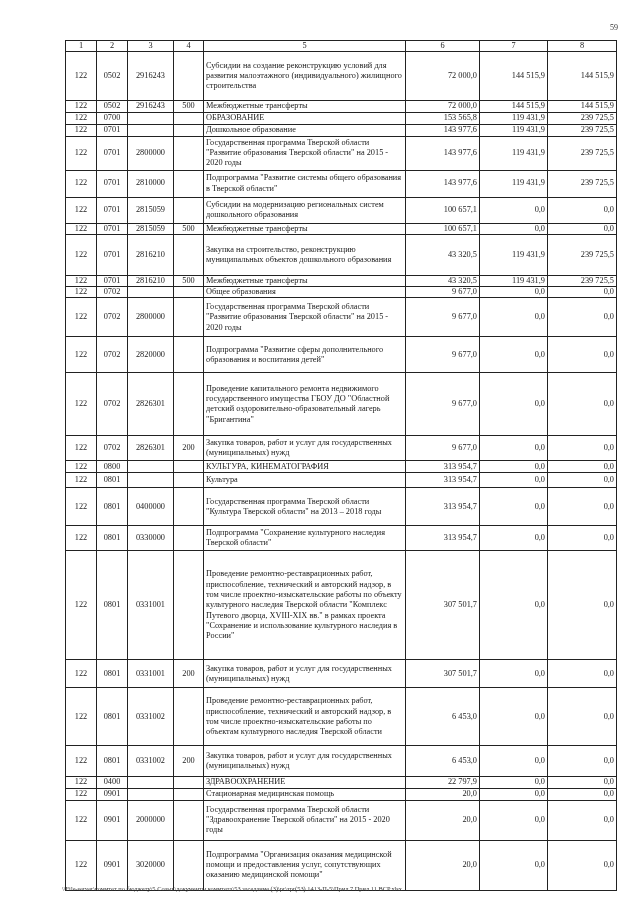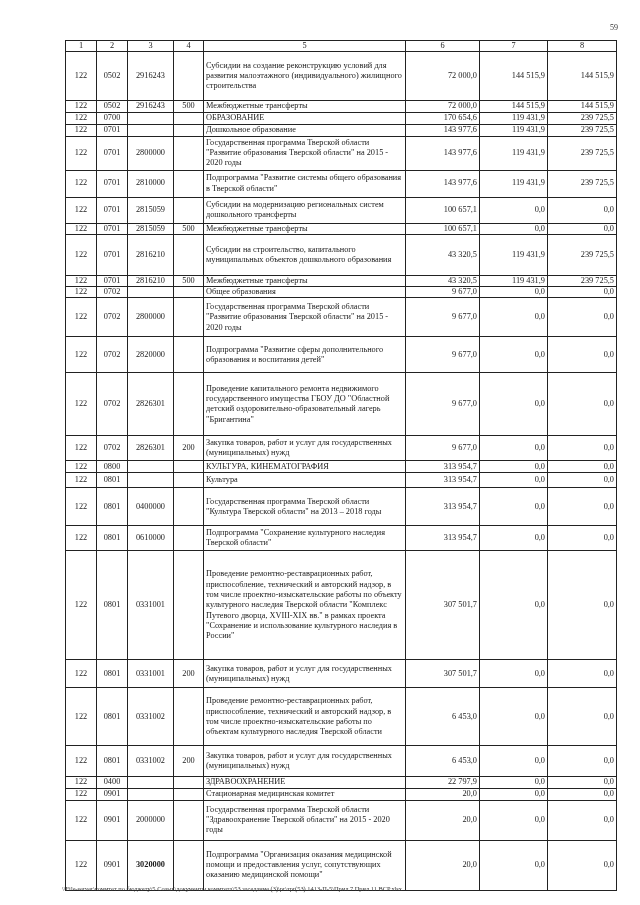--- a/index.html
+++ b/index.html
@@ -63,21 +63,21 @@
         <td class="c6 num" style="height: 10px;">72 000,0</td>
         <td class="c7 num" style="height: 10px;">144 515,9</td>
         <td class="c8 num" style="height: 10px;">144 515,9</td>
       </tr>
       <tr style="height: 11px;">
         <td class="c1" style="height: 11px;">122</td>
         <td class="c2" style="height: 11px;">0700</td>
         <td class="c3" style="height: 11px;"></td>
         <td class="c4" style="height: 11px;"></td>
         <td class="c5" style="height: 11px;">ОБРАЗОВАНИЕ</td>
-        <td class="c6 num" style="height: 11px;">170 654,6</td>
+        <td class="c6 num" style="height: 11px;">153 565,8</td>
         <td class="c7 num" style="height: 11px;">119 431,9</td>
         <td class="c8 num" style="height: 11px;">239 725,5</td>
       </tr>
       <tr style="height: 11px;">
         <td class="c1" style="height: 11px;">122</td>
         <td class="c2" style="height: 11px;">0701</td>
         <td class="c3" style="height: 11px;"></td>
         <td class="c4" style="height: 11px;"></td>
         <td class="c5" style="height: 11px;">Дошкольное образование</td>
         <td class="c6 num" style="height: 11px;">143 977,6</td>
@@ -102,41 +102,41 @@
         <td class="c5" style="height: 26px;">Подпрограмма "Развитие системы общего образования в Тверской области"</td>
         <td class="c6 num" style="height: 26px;">143 977,6</td>
         <td class="c7 num" style="height: 26px;">119 431,9</td>
         <td class="c8 num" style="height: 26px;">239 725,5</td>
       </tr>
       <tr style="height: 25px;">
         <td class="c1" style="height: 25px;">122</td>
         <td class="c2" style="height: 25px;">0701</td>
         <td class="c3" style="height: 25px;">2815059</td>
         <td class="c4" style="height: 25px;"></td>
-        <td class="c5" style="height: 25px;">Субсидии на модернизацию региональных систем дошкольного трансферты</td>
+        <td class="c5" style="height: 25px;">Субсидии на модернизацию региональных систем дошкольного образования</td>
         <td class="c6 num" style="height: 25px;">100 657,1</td>
         <td class="c7 num" style="height: 25px;">0,0</td>
         <td class="c8 num" style="height: 25px;">0,0</td>
       </tr>
       <tr style="height: 8px;">
         <td class="c1" style="height: 8px;">122</td>
         <td class="c2" style="height: 8px;">0701</td>
         <td class="c3" style="height: 8px;">2815059</td>
         <td class="c4" style="height: 8px;">500</td>
         <td class="c5" style="height: 8px;">Межбюджетные трансферты</td>
         <td class="c6 num" style="height: 8px;">100 657,1</td>
         <td class="c7 num" style="height: 8px;">0,0</td>
         <td class="c8 num" style="height: 8px;">0,0</td>
       </tr>
       <tr style="height: 40px;">
         <td class="c1" style="height: 40px;">122</td>
         <td class="c2" style="height: 40px;">0701</td>
         <td class="c3" style="height: 40px;">2816210</td>
         <td class="c4" style="height: 40px;"></td>
-        <td class="c5" style="height: 40px;">Субсидии на строительство, капитального муниципальных объектов дошкольного образования</td>
+        <td class="c5" style="height: 40px;">Закупка на строительство, реконструкцию муниципальных объектов дошкольного образования</td>
         <td class="c6 num" style="height: 40px;">43 320,5</td>
         <td class="c7 num" style="height: 40px;">119 431,9</td>
         <td class="c8 num" style="height: 40px;">239 725,5</td>
       </tr>
       <tr style="height: 8px;">
         <td class="c1" style="height: 8px;">122</td>
         <td class="c2" style="height: 8px;">0701</td>
         <td class="c3" style="height: 8px;">2816210</td>
         <td class="c4" style="height: 8px;">500</td>
         <td class="c5" style="height: 8px;">Межбюджетные трансферты</td>
@@ -220,21 +220,21 @@
         <td class="c3" style="height: 37px;">0400000</td>
         <td class="c4" style="height: 37px;"></td>
         <td class="c5" style="height: 37px;">Государственная программа Тверской области "Культура Тверской области" на 2013 – 2018 годы</td>
         <td class="c6 num" style="height: 37px;">313 954,7</td>
         <td class="c7 num" style="height: 37px;">0,0</td>
         <td class="c8 num" style="height: 37px;">0,0</td>
       </tr>
       <tr style="height: 24px;">
         <td class="c1" style="height: 24px;">122</td>
         <td class="c2" style="height: 24px;">0801</td>
-        <td class="c3" style="height: 24px;">0610000</td>
+        <td class="c3" style="height: 24px;">0330000</td>
         <td class="c4" style="height: 24px;"></td>
         <td class="c5" style="height: 24px;">Подпрограмма "Сохранение культурного наследия Тверской области"</td>
         <td class="c6 num" style="height: 24px;">313 954,7</td>
         <td class="c7 num" style="height: 24px;">0,0</td>
         <td class="c8 num" style="height: 24px;">0,0</td>
       </tr>
       <tr style="height: 108px;">
         <td class="c1" style="height: 108px;">122</td>
         <td class="c2" style="height: 108px;">0801</td>
         <td class="c3" style="height: 108px;">0331001</td>
@@ -282,39 +282,39 @@
         <td class="c5" style="height: 10px;">ЗДРАВООХРАНЕНИЕ</td>
         <td class="c6 num" style="height: 10px;">22 797,9</td>
         <td class="c7 num" style="height: 10px;">0,0</td>
         <td class="c8 num" style="height: 10px;">0,0</td>
       </tr>
       <tr style="height: 11px;">
         <td class="c1" style="height: 11px;">122</td>
         <td class="c2" style="height: 11px;">0901</td>
         <td class="c3" style="height: 11px;"></td>
         <td class="c4" style="height: 11px;"></td>
-        <td class="c5" style="height: 11px;">Стационарная медицинская комитет</td>
+        <td class="c5" style="height: 11px;">Стационарная медицинская помощь</td>
         <td class="c6 num" style="height: 11px;">20,0</td>
         <td class="c7 num" style="height: 11px;">0,0</td>
         <td class="c8 num" style="height: 11px;">0,0</td>
       </tr>
       <tr style="height: 39px;">
         <td class="c1" style="height: 39px;">122</td>
         <td class="c2" style="height: 39px;">0901</td>
         <td class="c3" style="height: 39px;">2000000</td>
         <td class="c4" style="height: 39px;"></td>
         <td class="c5" style="height: 39px;">Государственная программа Тверской области "Здравоохранение Тверской области" на 2015 - 2020 годы</td>
         <td class="c6 num" style="height: 39px;">20,0</td>
         <td class="c7 num" style="height: 39px;">0,0</td>
         <td class="c8 num" style="height: 39px;">0,0</td>
       </tr>
       <tr style="height: 49px;">
         <td class="c1" style="height: 49px;">122</td>
         <td class="c2" style="height: 49px;">0901</td>
-        <td class="c3" style="height: 49px; font-weight: bold;">3020000</td>
+        <td class="c3" style="height: 49px;">3020000</td>
         <td class="c4" style="height: 49px;"></td>
         <td class="c5" style="height: 49px;">Подпрограмма "Организация оказания медицинской помощи и предоставления услуг, сопутствующих оказанию медицинской помощи"</td>
         <td class="c6 num" style="height: 49px;">20,0</td>
         <td class="c7 num" style="height: 49px;">0,0</td>
         <td class="c8 num" style="height: 49px;">0,0</td>
       </tr>
     </tbody>
 </table>
 
 <div class="footer">\\File-server\комитет по бюджету\5 Созыв\документы комитета\53 заседание (3)\pr\zpr(53) 1413-П-5\Прил 7 Прил 11 ВСР.xlsx</div>

